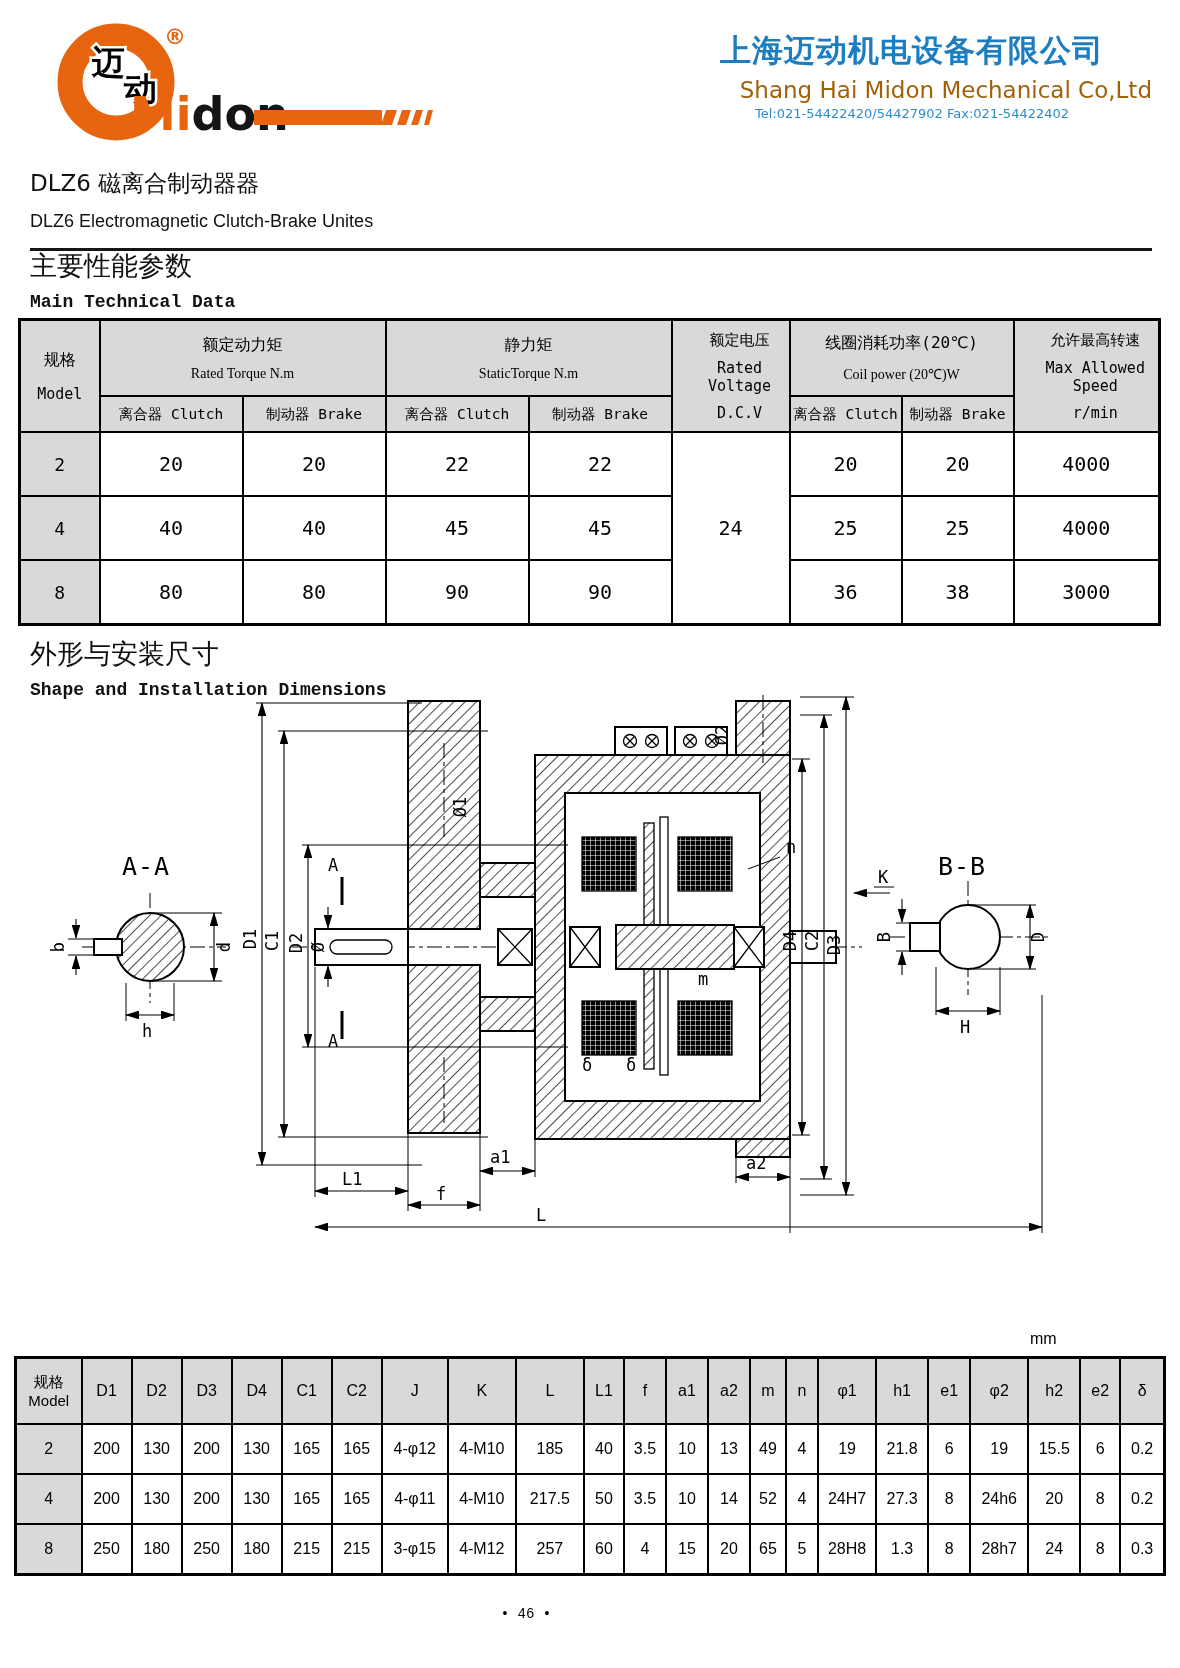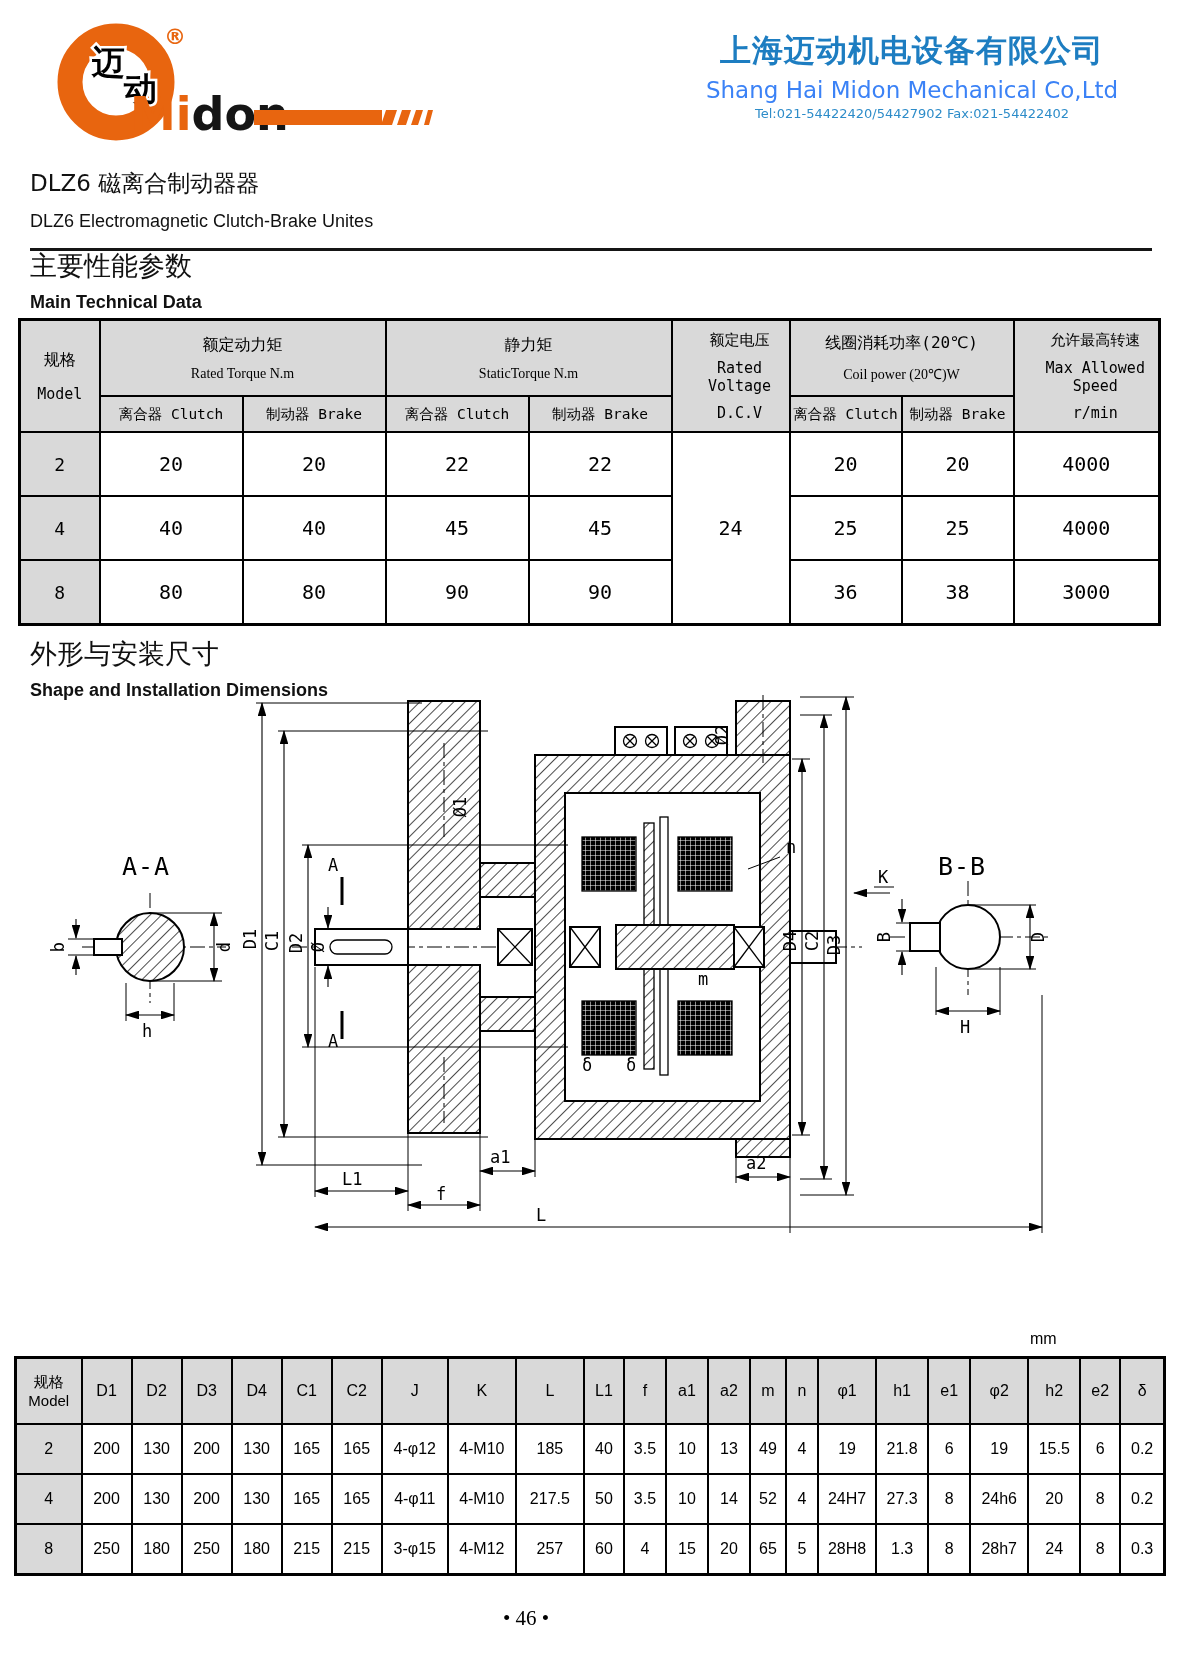--- a/index.html
+++ b/index.html
@@ -3,30 +3,30 @@
 <meta charset="utf-8">
 <style>
   html,body{margin:0;padding:0;background:#ffffff;}
   body{width:1180px;height:1668px;position:relative;font-family:"DejaVu Sans",sans-serif;color:#000;overflow:hidden;}
 
   
   .hdr{position:absolute;left:0;top:0;width:1180px;height:160px;}
   .logo{position:absolute;left:36px;top:8px;}
   .company{position:absolute;right:28px;top:30px;width:480px;text-align:center;}
   .company-cn{font-size:31px;font-weight:700;color:#1d7dc1;letter-spacing:1px;white-space:nowrap;}
-  .company-en{font-size:23px;color:#3b82f6;margin-top:5px;white-space:nowrap;}
+  .company-en{font-size:23px;color:#a16207;margin-top:5px;white-space:nowrap;text-align:right;}
   .company-tel{font-size:13px;color:#2d8cc9;margin-top:3px;white-space:nowrap;}
 
   
   .title-block{position:absolute;left:30px;top:168px;width:1122px;border-bottom:3px solid #151515;padding-bottom:16px;}
   .title-cn{font-size:23px;color:#111;}
   .title-en{font-size:18px;color:#111;margin-top:12px;font-family:"Liberation Sans",sans-serif;}
   .sec{position:absolute;left:30px;}
   .sec-cn{font-size:27px;color:#111;}
-  .sec-en{font-size:18px;font-weight:700;color:#111;font-family:Liberation Sans, sans-serif;margin-top:8px;}
+  .sec-en{font-size:18px;font-weight:700;color:#111;font-family:Liberation Mono, monospace;margin-top:8px;}
 
   
   .t1wrap{position:absolute;left:18px;top:318px;}
   table{border-collapse:collapse;}
   .t1{border:3px solid #000;width:1140px;table-layout:fixed;font-family:"DejaVu Sans Mono","DejaVu Sans",monospace;}
   .t1 th,.t1 td{border:2.5px solid #000;text-align:center;vertical-align:middle;padding:0;}
   .t1 thead th{background:#d9d9d9;font-weight:normal;}
   .t1 .grp{height:74px;}
   .t1 .grp .cn{font-size:16px;}
   .t1 .grp .en{font-size:14px;margin-top:10px;white-space:nowrap;font-family:Liberation Serif, serif;}
@@ -51,21 +51,21 @@
   
   .mm{position:absolute;left:1030px;top:1330px;font-size:16px;font-family:"Liberation Sans",sans-serif;}
   .t2wrap{position:absolute;left:14px;top:1356px;}
   .t2{border:3px solid #000;width:1152px;table-layout:fixed;font-family:"Liberation Sans",sans-serif;}
   .t2 th,.t2 td{border:2.5px solid #000;text-align:center;vertical-align:middle;padding:0;white-space:nowrap;}
   .t2 thead th{background:#d9d9d9;font-weight:normal;font-size:16px;height:64px;}
   .t2 thead th.model-h{font-size:15px;}
   .t2 td{background:#fff;font-size:16px;height:48px;}
   .t2 td.model{background:#d9d9d9;}
 
-  .footer{position:absolute;left:0;top:1606px;width:1052px;text-align:center;font-size:21px;font-family:Liberation Serif, serif;}
+  .footer{position:absolute;left:0;top:1606px;width:1052px;text-align:center;font-size:14px;font-family:Liberation Mono, monospace;}
 </style>
 </head>
 <body>
 
 <div class="hdr">
   <svg class="logo" width="420" height="150" viewBox="0 0 420 150">
     <circle cx="80" cy="74" r="46" fill="none" stroke="#E8650F" stroke-width="25"></circle>
     <text x="128" y="36" font-size="22" font-weight="bold" fill="#E8650F">®</text>
     <text x="56" y="66" font-size="33" font-weight="bold" fill="#000" stroke="#fff" stroke-width="5" paint-order="stroke">迈</text>
     <text x="88" y="92" font-size="33" font-weight="bold" fill="#000" stroke="#fff" stroke-width="5" paint-order="stroke">动</text>

